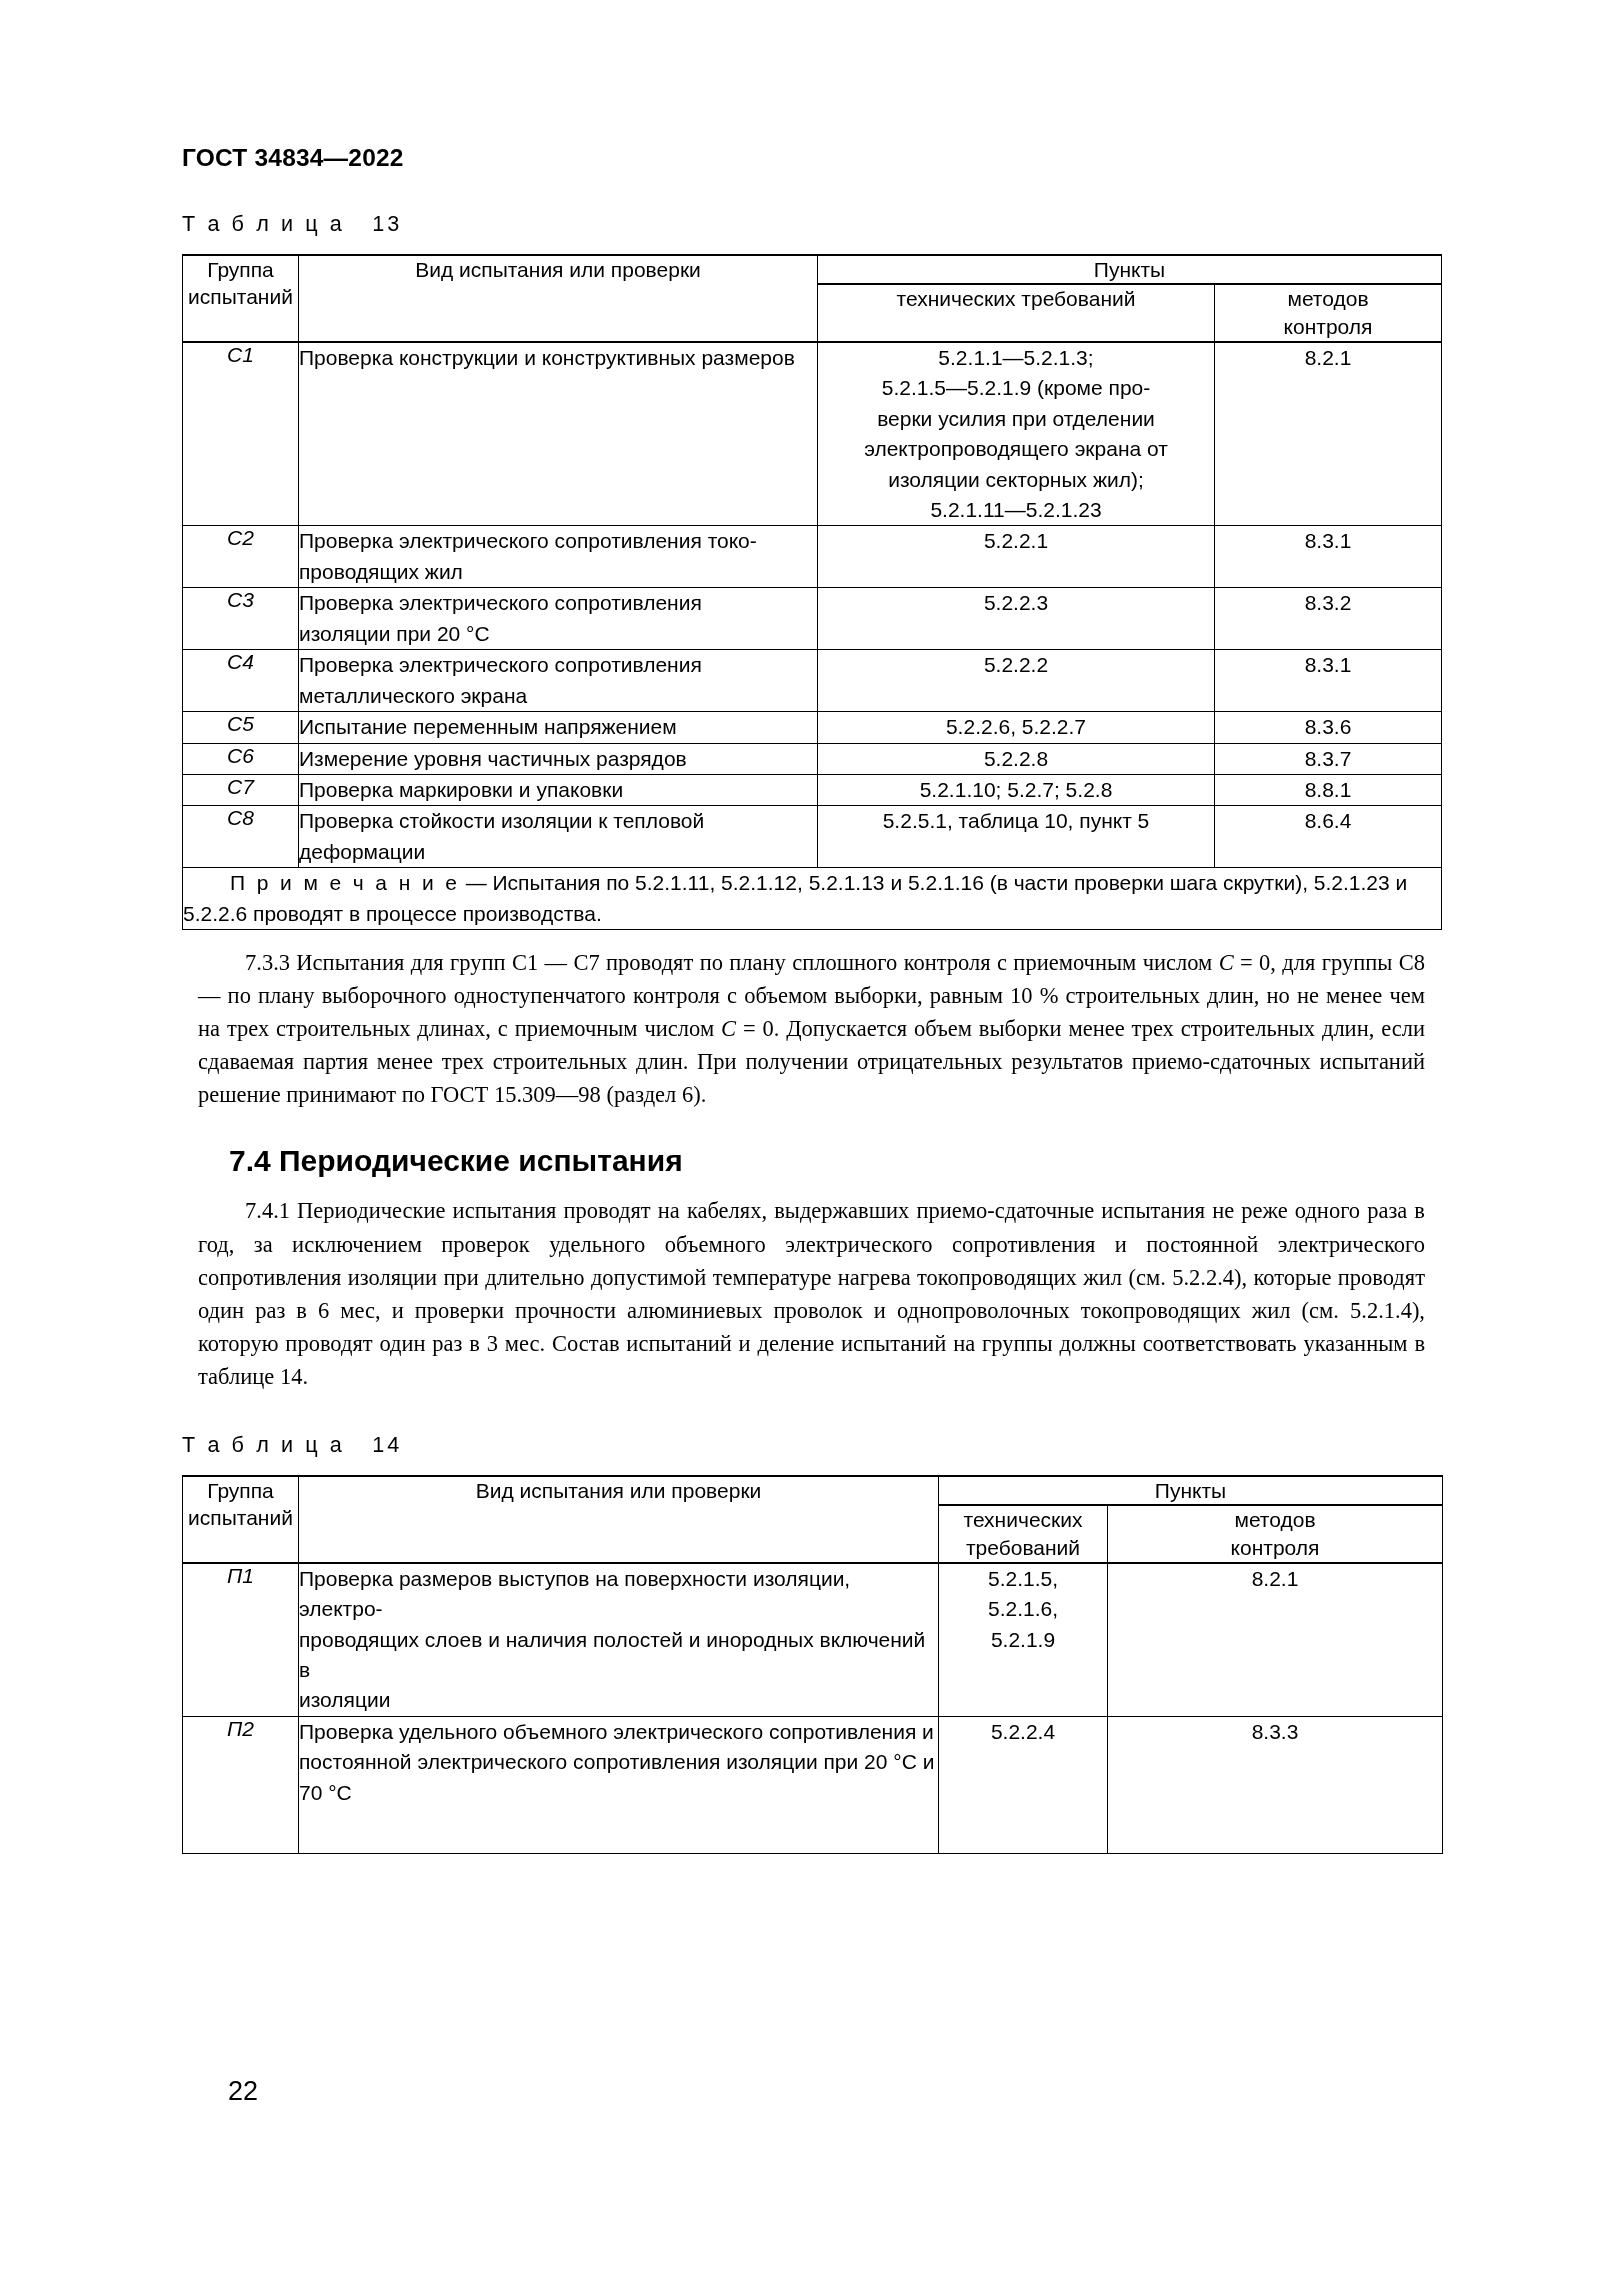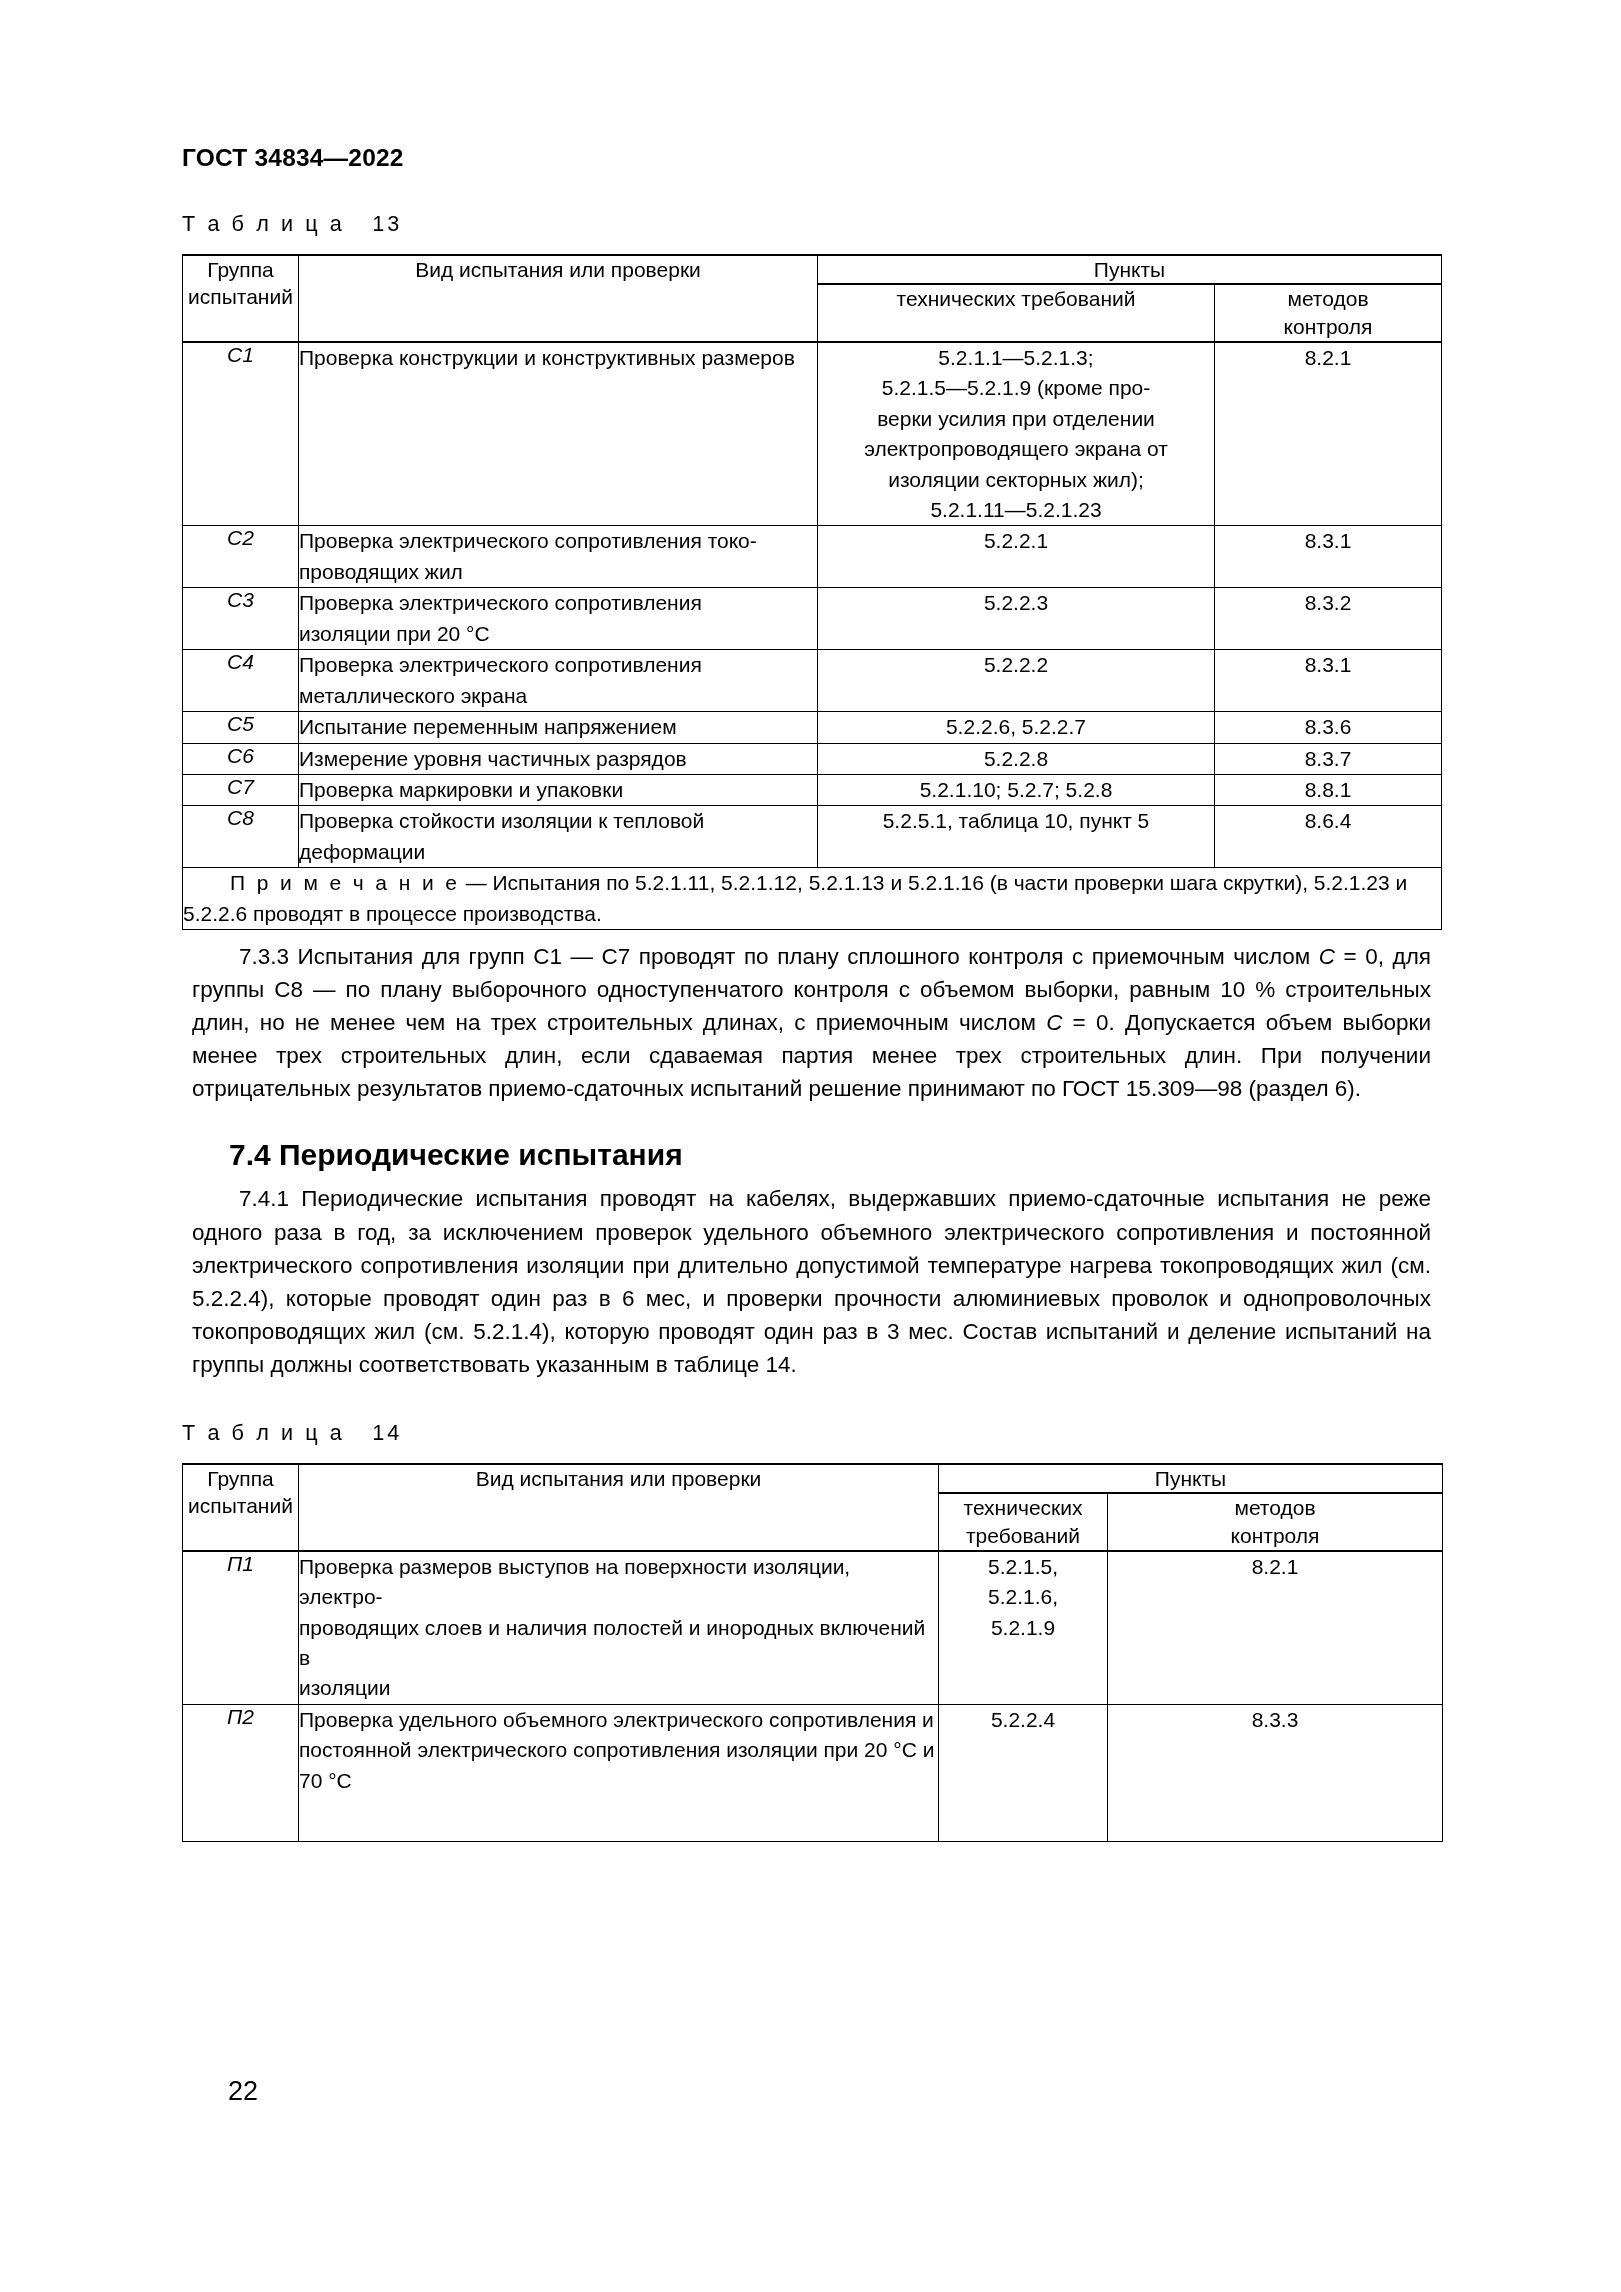--- a/index.html
+++ b/index.html
@@ -105,23 +105,24 @@
     letter-spacing: 2.9px;
     white-space: pre;
   }
   .note-indent { display: inline-block; width: 47px; }
 
   
   p.body {
     font-size: 22.5px;
     line-height: 1.47;
     text-align: justify;
-    margin: 10px;
+    margin: 16px;
     text-indent: 47px;
     hyphens: none;
+    font-family: Liberation Serif, serif;
   }
   .gap-before-733 { margin-top: 36px; }
   h3.subhead {
     font-size: 30px;
     font-weight: bold;
     margin: 33px 0 0 0;
     text-indent: 47px;
   }
   .gap-741 { margin-top: 29px; }
   .gap-table14-caption { margin-top: 39px; }

